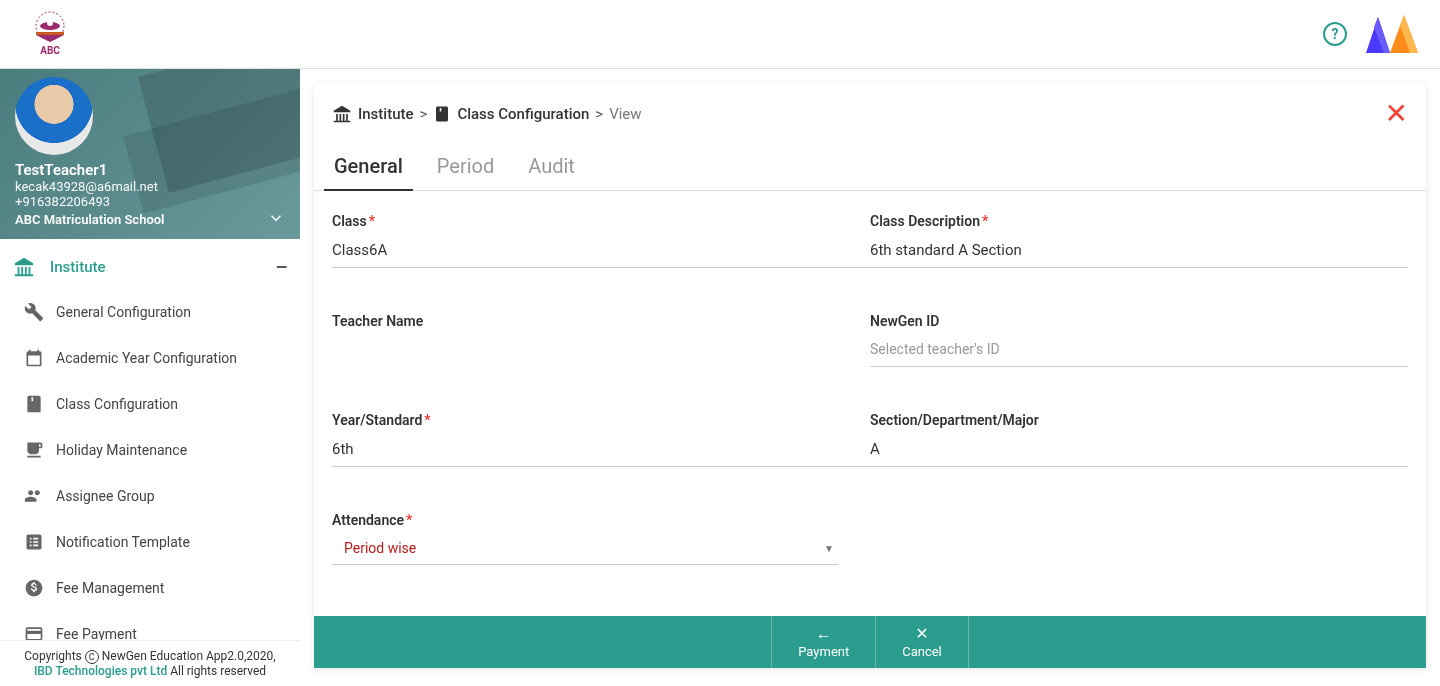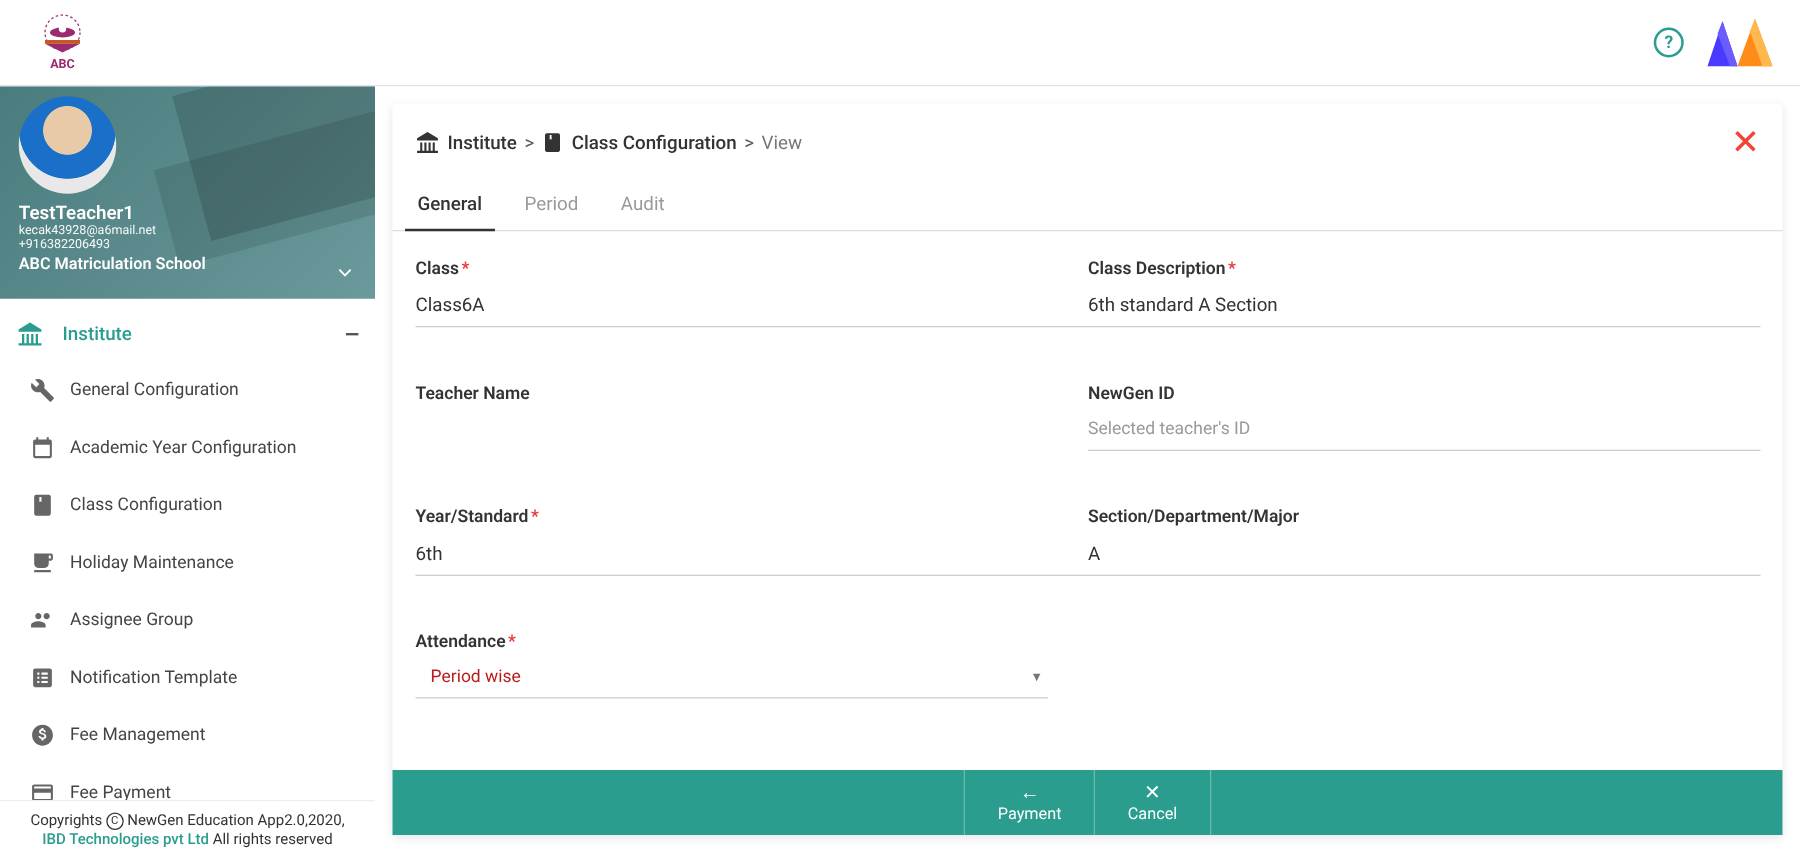--- a/index.html
+++ b/index.html
@@ -12,21 +12,21 @@
     
     .main-container { display: flex; height: 617px; }
     .sidebar { width: 300px; background: #fff; display: flex; flex-direction: column; height: 617px; overflow: hidden; }
     
     .user-card { height: 170px; background: linear-gradient(135deg, #4a7c7e 0%, #5a8a8c 50%, #6a9a9c 100%); position: relative; padding: 8px 15px; color: #fff; overflow: hidden; }
     .user-card::before { content: ''; position: absolute; top: -20px; right: -50px; width: 200px; height: 120px; background: rgba(0,0,0,0.15); transform: rotate(-15deg); }
     .user-card::after { content: ''; position: absolute; top: 40px; right: -30px; width: 200px; height: 80px; background: rgba(0,0,0,0.1); transform: rotate(-15deg); }
     .avatar { width: 78px; height: 78px; border-radius: 50%; background: radial-gradient(circle at 50% 35%, #e8c9a8 0%, #e8c9a8 30%, #1a6fc9 31%, #1a6fc9 60%, #e8e8e8 61%); position: relative; z-index: 1; }
     .user-info { margin-top: 6px; position: relative; z-index: 1; }
     .user-name { font-weight: 600; font-size: 15px; }
-    .user-email, .user-phone { font-size: 10px; opacity: 0.95; }
+    .user-email, .user-phone { font-size: 13px; opacity: 0.95; }
     .user-school { font-weight: 600; font-size: 13px; margin-top: 3px; }
     .expand-chevron { position: absolute; right: 15px; bottom: 12px; color: #fff; z-index: 2; cursor: pointer; }
     
     .nav-area { flex: 1; overflow-y: auto; background: #fff; }
     .nav-group-header { display: flex; align-items: center; padding: 16px 12px 10px 12px; color: #2a9d8f; font-weight: 500; font-size: 15px; cursor: pointer; }
     .nav-group-header .icon { margin-right: 14px; width: 24px; display: flex; justify-content: center; }
     .collapse-indicator { margin-left: auto; font-size: 20px; color: #555; }
     .nav-item { display: flex; align-items: center; padding: 11px 12px 11px 54px; color: #444; font-size: 14px; cursor: pointer; }
     .nav-item .icon { margin-left: -32px; margin-right: 10px; width: 24px; height: 24px; display: flex; align-items: center; justify-content: center; color: #666; }
     
@@ -38,21 +38,21 @@
     .card { background: #fff; border-radius: 4px; box-shadow: 0 2px 8px rgba(0,0,0,0.1); height: 585px; display: flex; flex-direction: column; position: relative; }
     
     .breadcrumb-row { display: flex; align-items: center; padding: 14px 18px; font-size: 15px; }
     .breadcrumb-row .icon { margin-right: 6px; color: #333; }
     .bc-text { font-weight: 500; color: #333; }
     .bc-sep { margin: 0 6px; color: #555; }
     .bc-current { color: #777; font-weight: 400; }
     .close-x { margin-left: auto; color: #f44336; font-size: 28px; cursor: pointer; font-weight: 300; }
     
     .tabs-row { display: flex; gap: 30px; padding: 0 18px; border-bottom: 1px solid #ddd; }
-    .tab { padding: 10px 2px 12px 2px; color: #999; font-size: 15px; cursor: pointer; position: relative; }
+    .tab { padding: 10px 2px 12px 2px; color: #999; font-size: 20px; cursor: pointer; position: relative; }
     .tab.active { color: #333; font-weight: 500; }
     .tab.active::after { content:''; position:absolute; left:-8px; right:-8px; bottom:-1px; height:2px; background:#333; }
     
     .form-body { flex: 1; padding: 22px 18px; overflow-y: auto; }
     .form-row { display: flex; margin-bottom: 45px; }
     .form-field { flex: 1; }
     .form-field.single { max-width: 506px; }
     .field-label { font-size: 14px; font-weight: 600; color: #333; margin-bottom: 8px; display: block; }
     .req { color: #e53935; margin-left: 2px; }
     .field-value { font-size: 15px; color: #333; padding: 4px 0 8px 0; border-bottom: 1px solid #ccc; min-height: 30px; }

